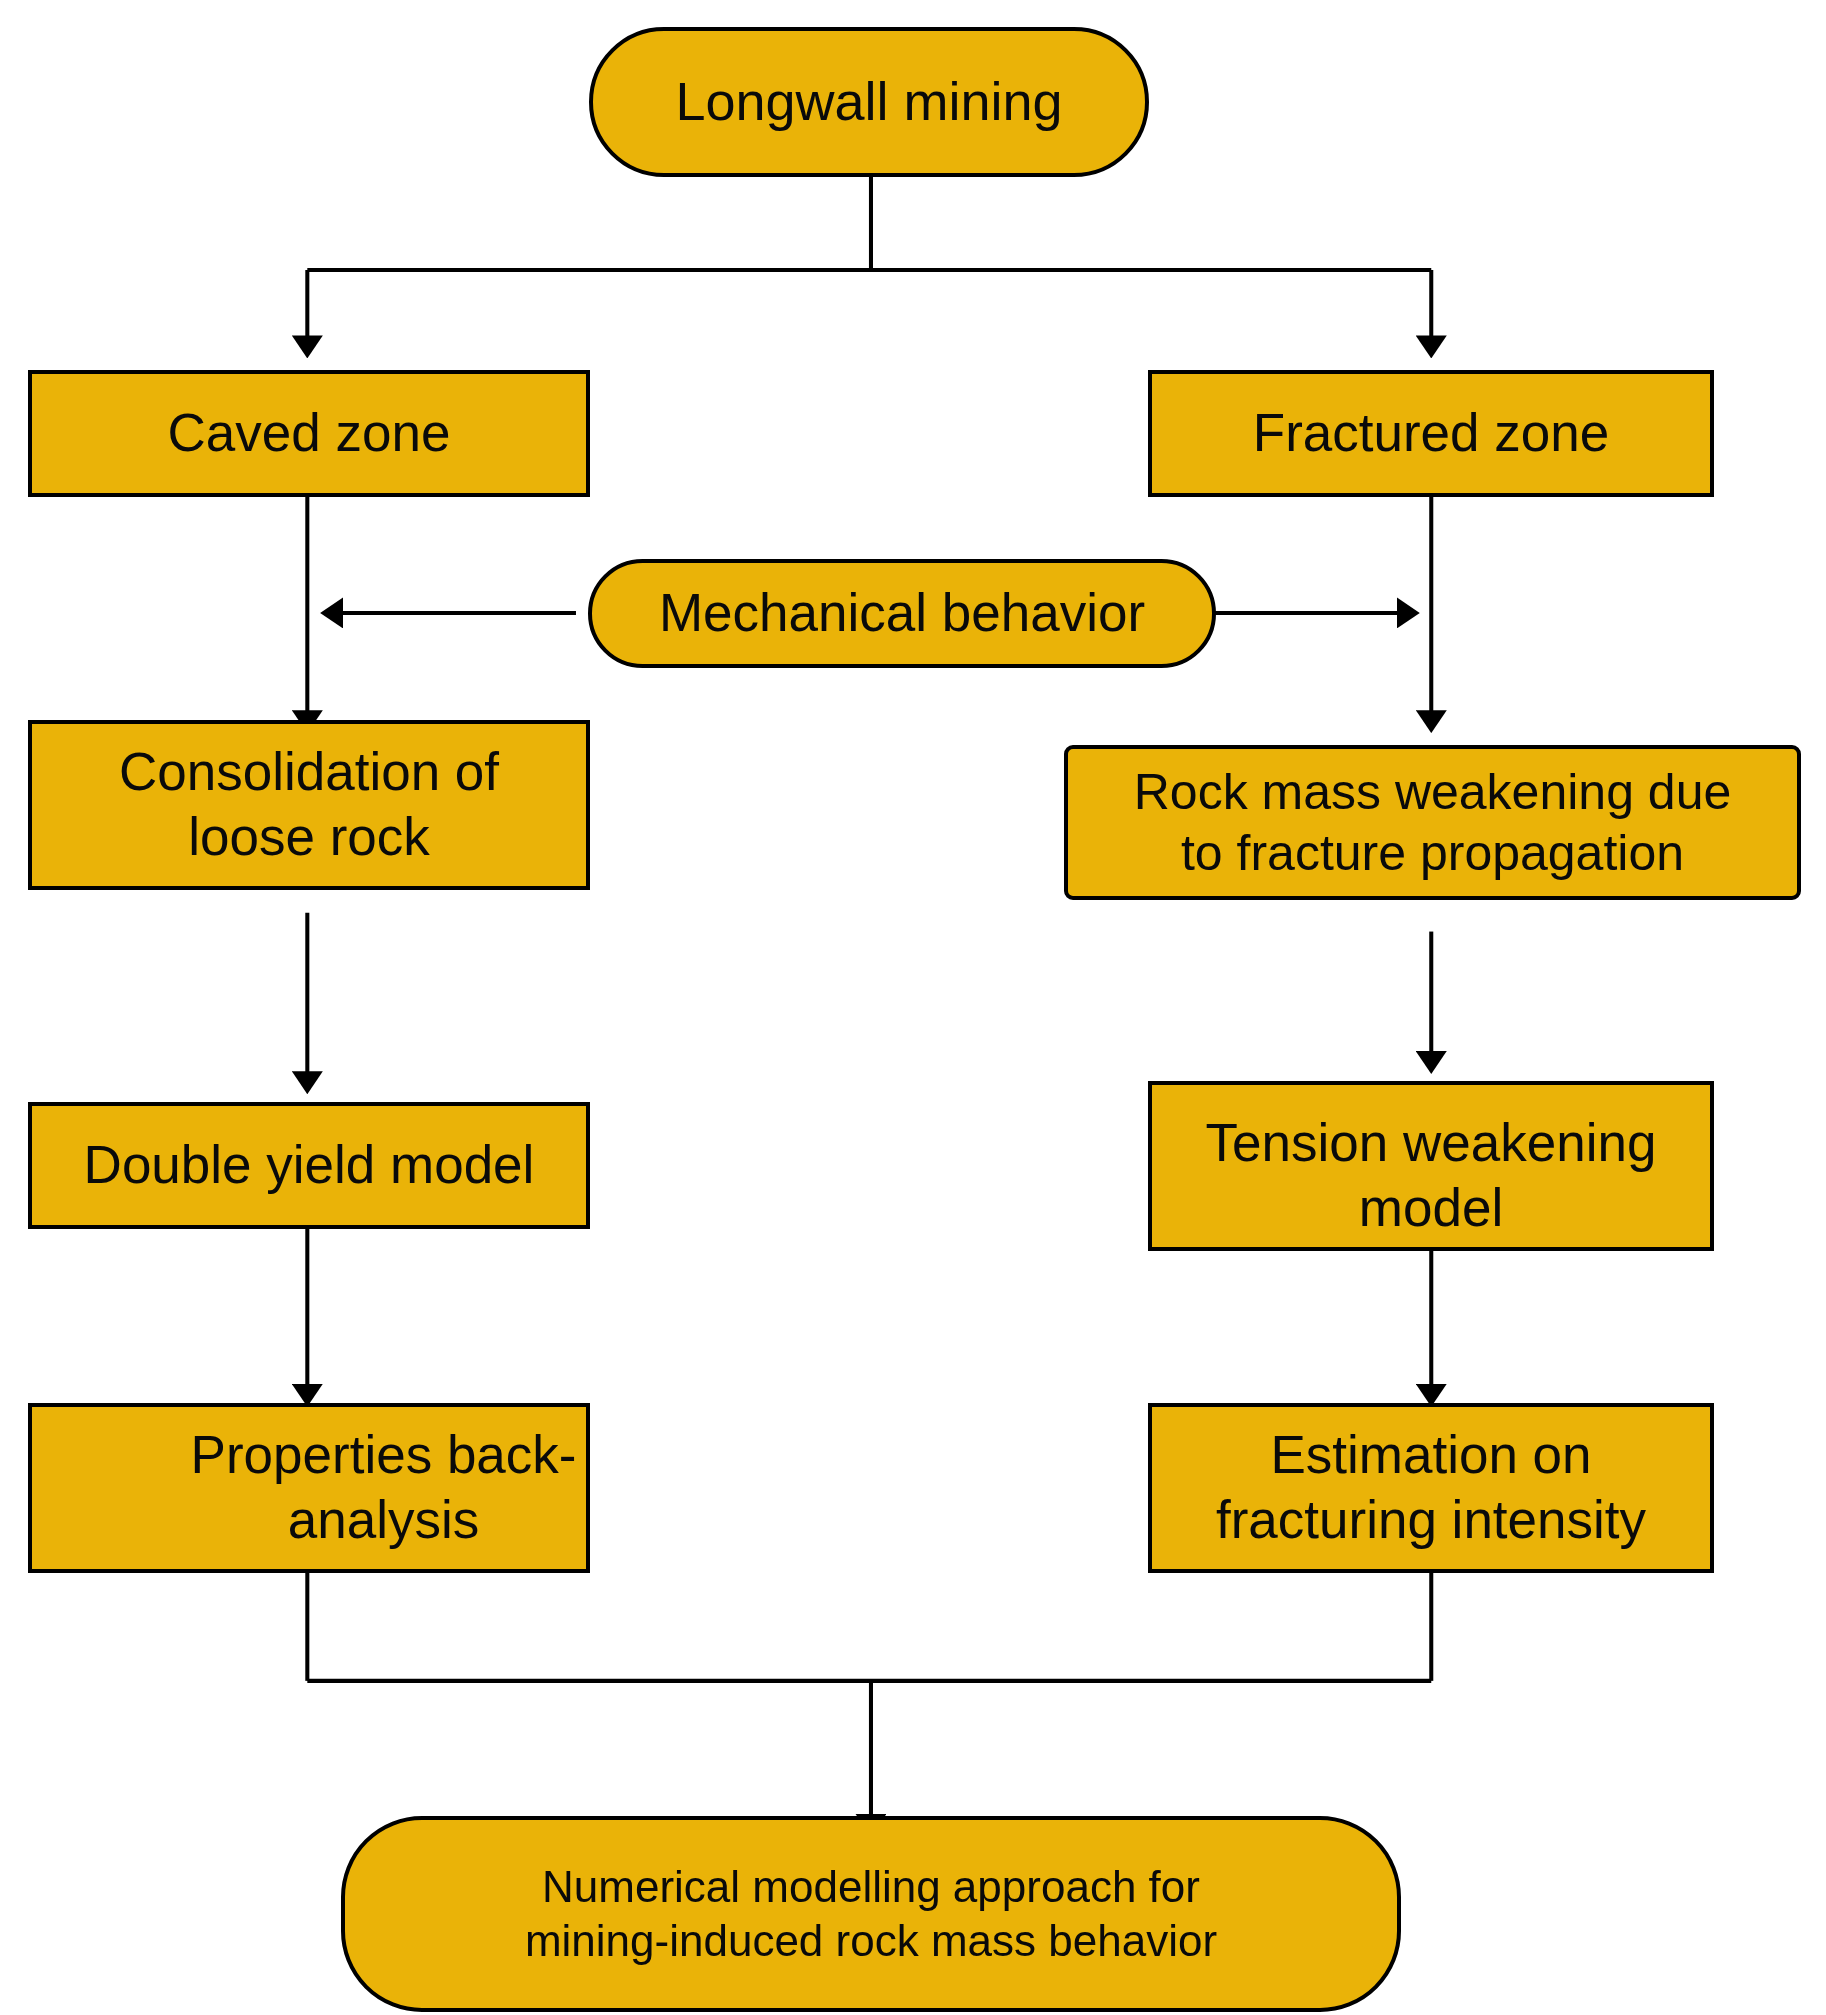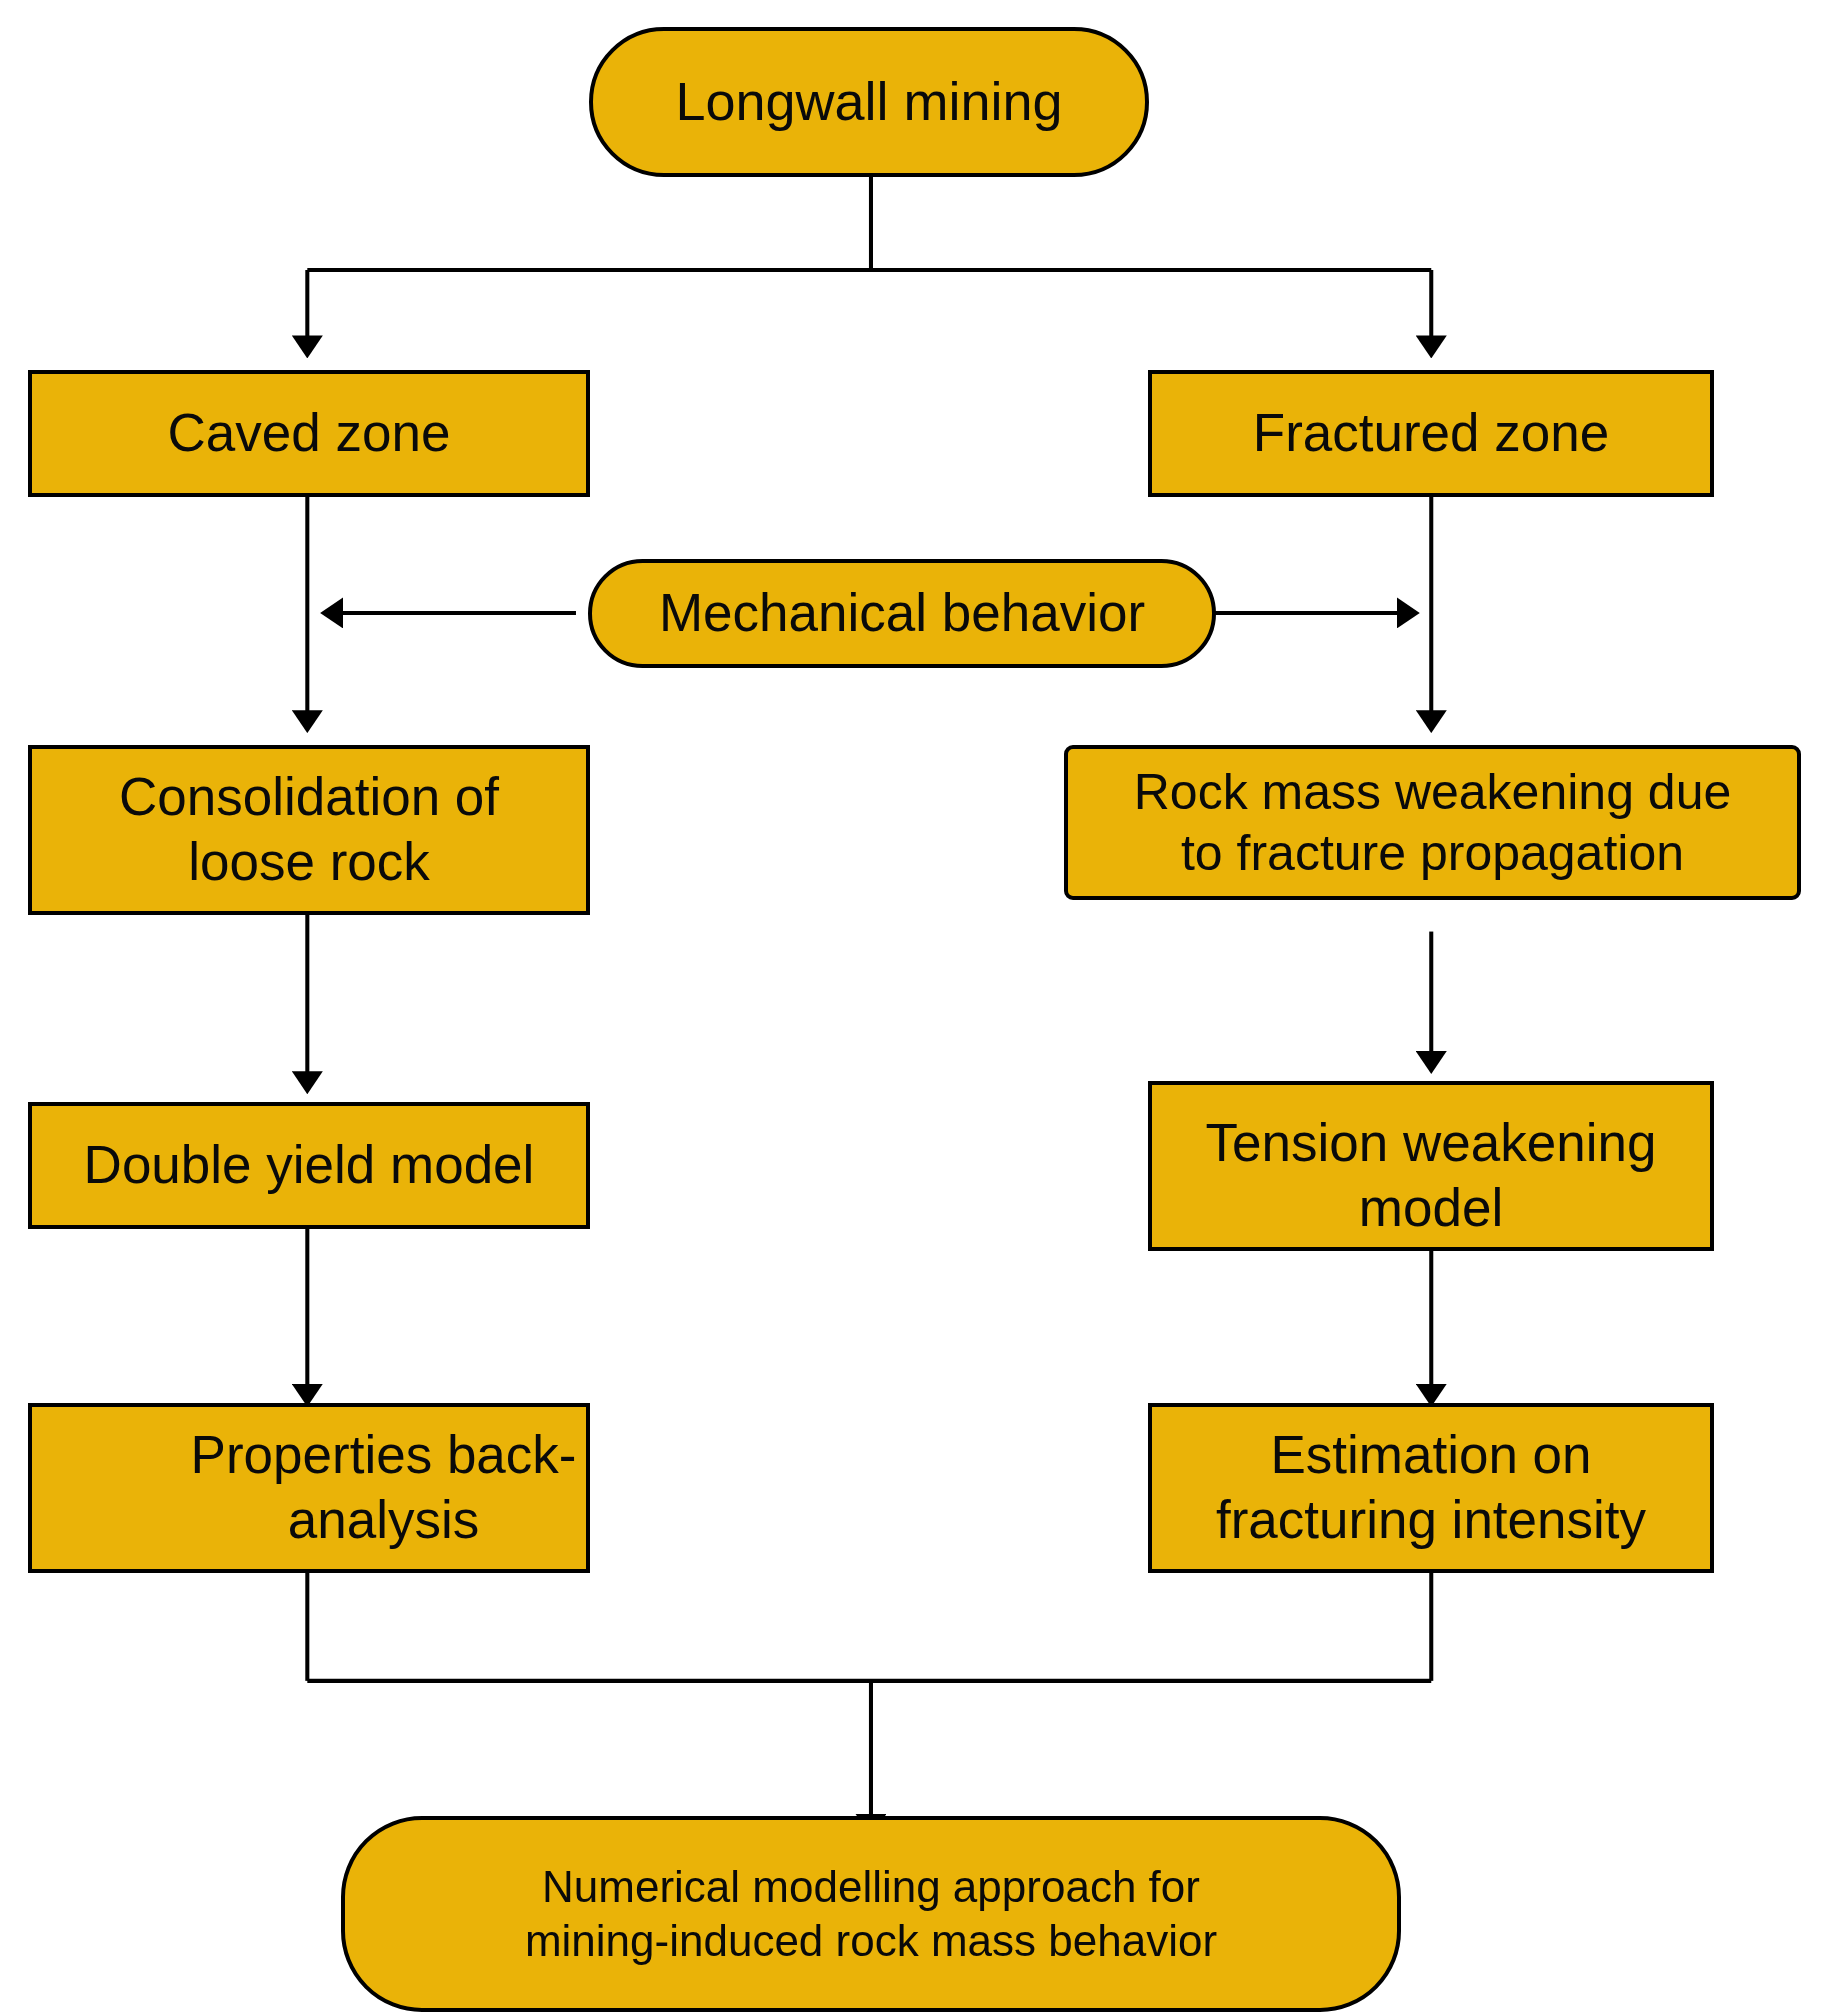--- a/index.html
+++ b/index.html
@@ -97,21 +97,21 @@
   </div>
 
   <div class="node rect" style="left:1148px; top:370px; width:566px; height:127px;">
     <span class="node-label" style="font-size:53px;">Fractured zone</span>
   </div>
 
   <div class="node pill" style="left:588px; top:559px; width:628px; height:109px;">
     <span class="node-label" style="font-size:53px;">Mechanical behavior</span>
   </div>
 
-  <div class="node rect" style="left:28px; top:745px; width:562px; height:170px;">
+  <div class="node rect" style="left:28px; top:720px; width:562px; height:170px;">
     <span class="node-label" style="font-size:53px;">Consolidation of
 loose rock</span>
   </div>
 
   <div class="node rect" style="left:1064px; top:745px; width:737px; height:155px;border-radius:9px;">
     <span class="node-label" style="font-size:50px;">Rock mass weakening due
 to fracture propagation</span>
   </div>
 
   <div class="node rect" style="left:28px; top:1102px; width:562px; height:127px;">

